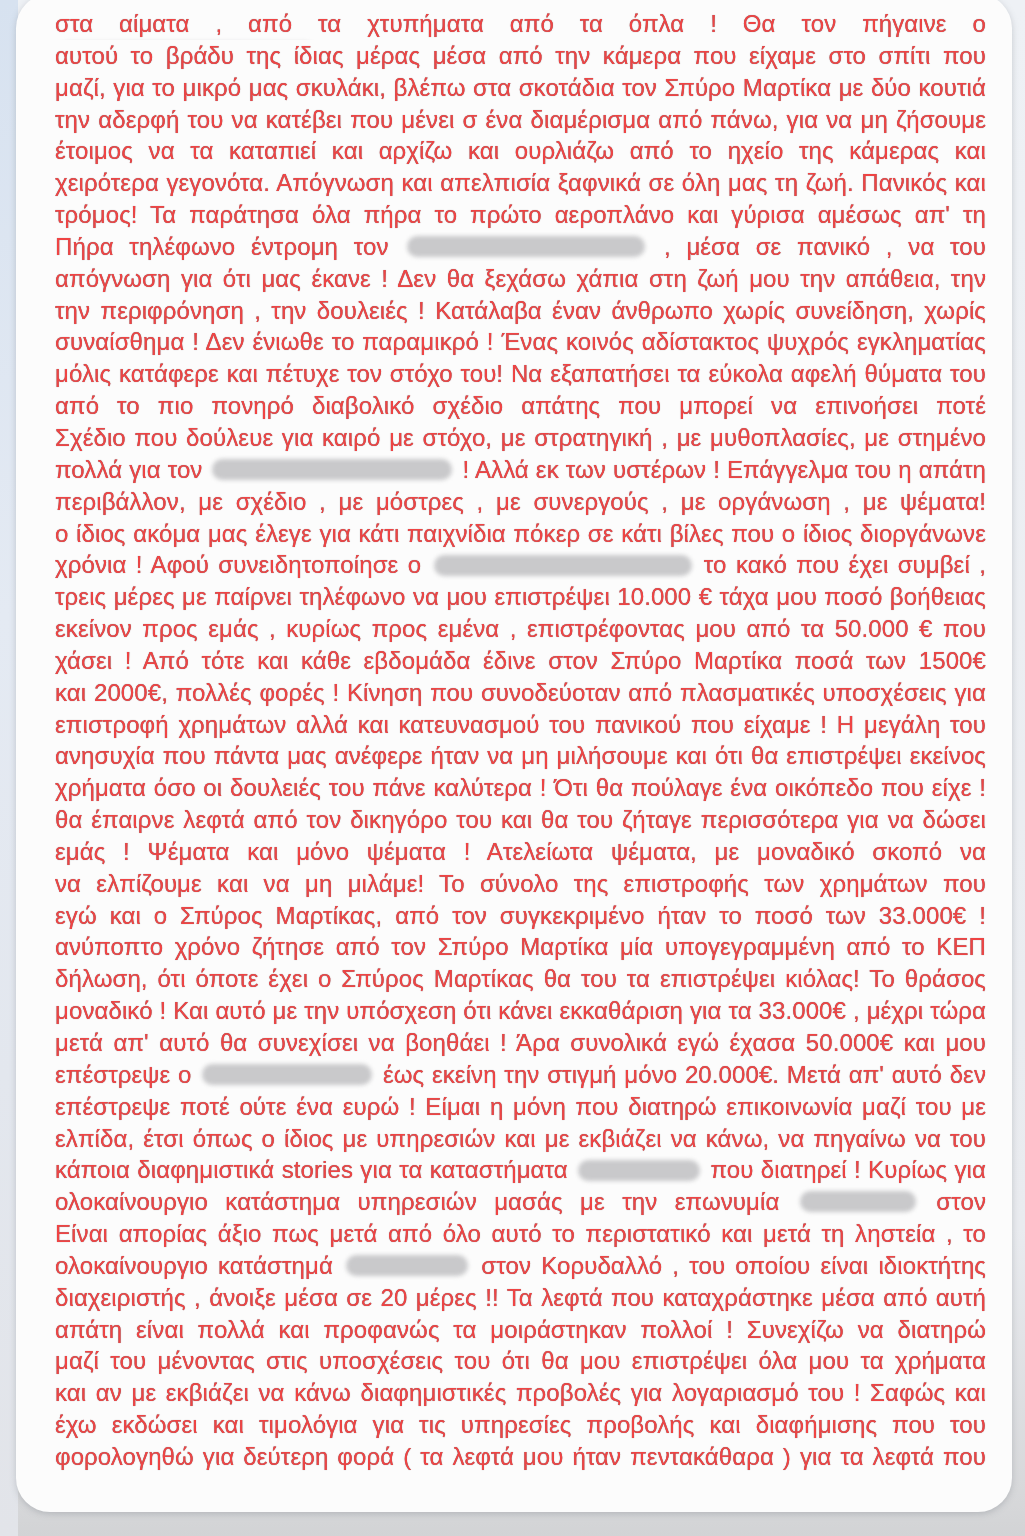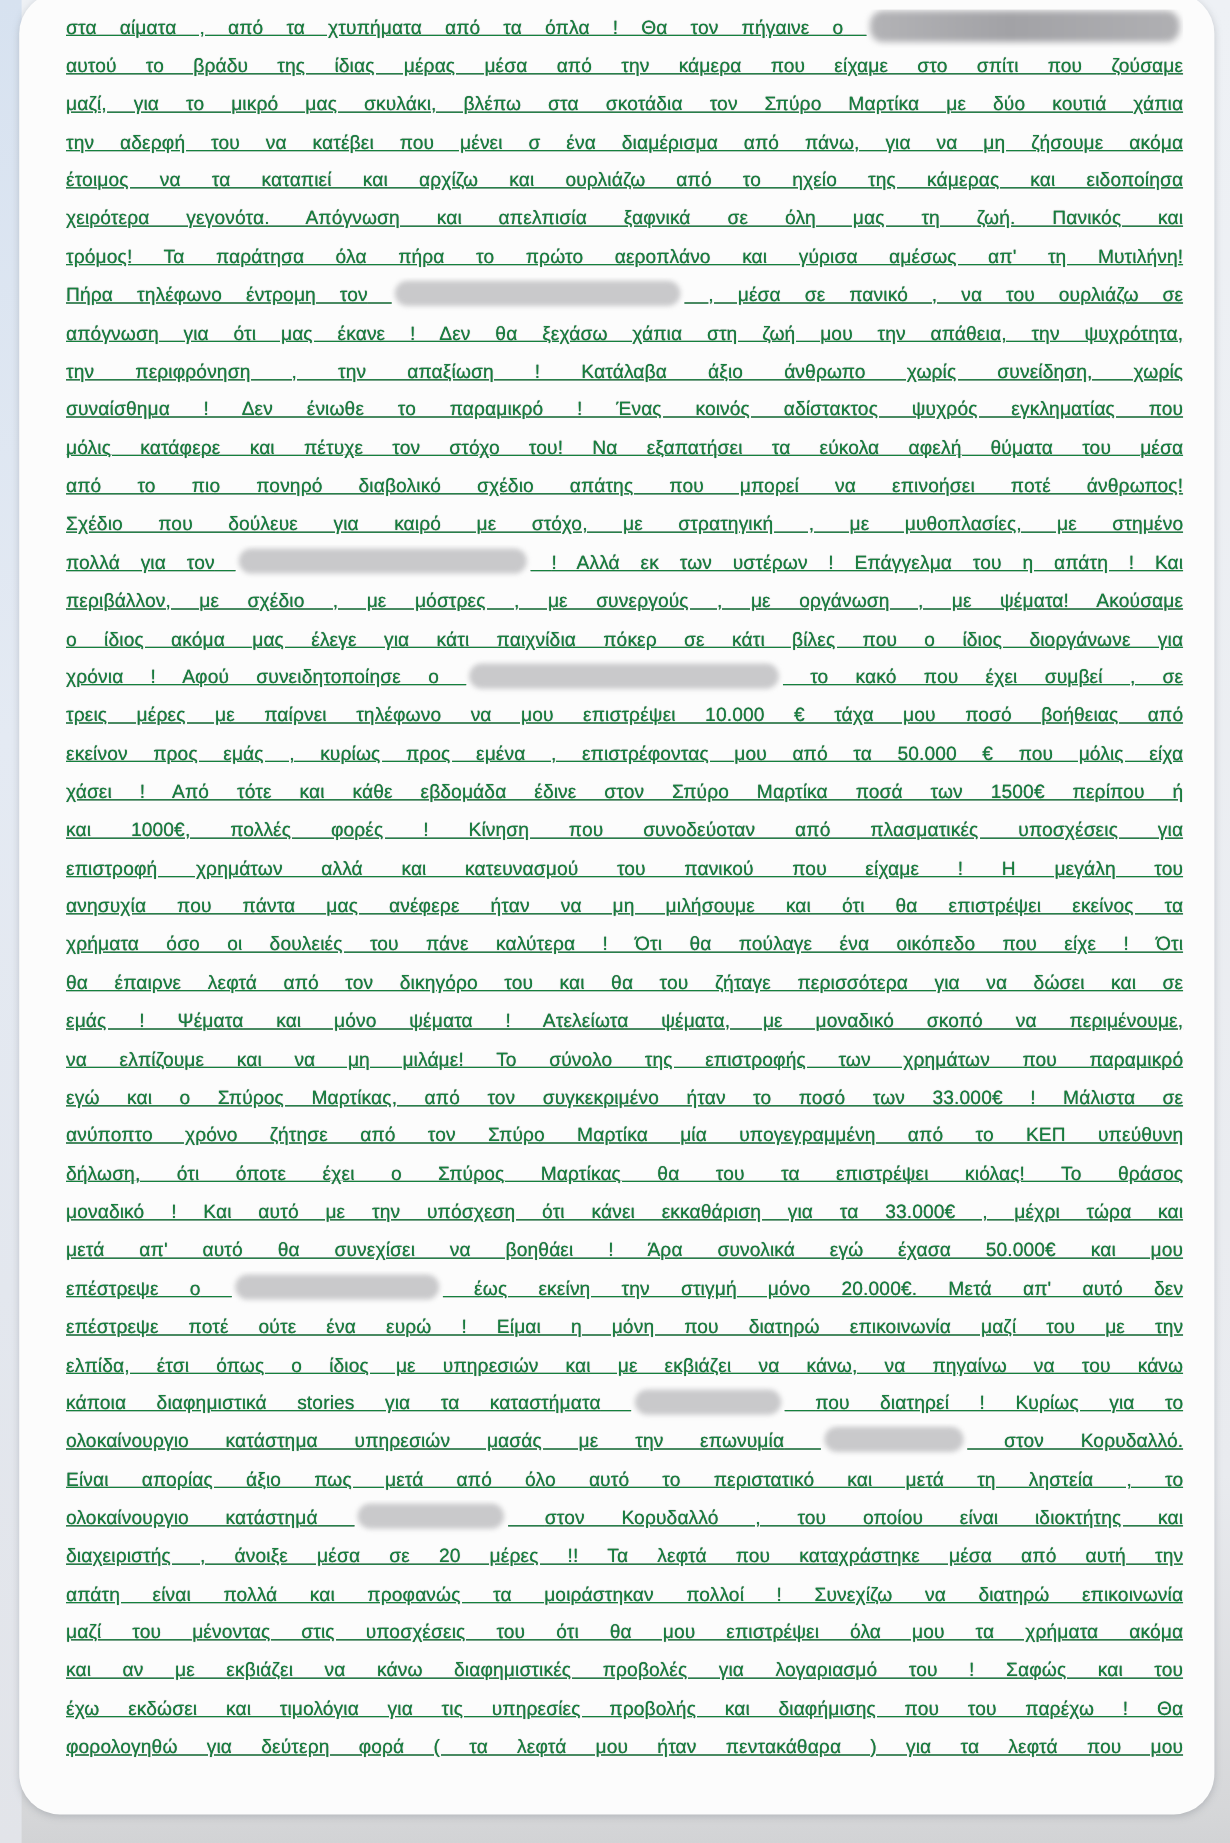--- a/index.html
+++ b/index.html
@@ -27,25 +27,24 @@
     right: 13px;
     bottom: 24px;
     background: #fcfcfc;
     border-radius: 34px;
     box-shadow: 0 2px 6px rgba(120,125,135,0.35);
     padding: 14px 26px 10px 39px;
     box-sizing: border-box;
   }
   .text-block {
     width: 100%;
-    color: #15803d;
-    font-size: 16px;
+    color: #ef4444;
+    font-size: 24px;
     letter-spacing: 0.1px;
     text-shadow: 0 0 0.7px rgba(62,62,68,0.85);
-    text-decoration: underline;
   }
   .line {
     height: 31.85px;
     line-height: 31.85px;
     text-align: justify;
     text-align-last: justify;
     overflow: hidden;
     white-space: normal;
   }
   .redaction {
@@ -72,33 +71,33 @@
   <div class="text-block" id="text-block">
       <div class="line"><span>στα αίματα , από τα χτυπήματα από τα όπλα ! Θα τον πήγαινε ο</span> <span class="redaction dark" style="width: 258px;"></span> </div>
       <div class="line"><span>αυτού το βράδυ της ίδιας μέρας μέσα από την κάμερα που είχαμε στο σπίτι που ζούσαμε</span> </div>
       <div class="line"><span>μαζί, για το μικρό μας σκυλάκι, βλέπω στα σκοτάδια τον Σπύρο Μαρτίκα με δύο κουτιά χάπια</span> </div>
       <div class="line"><span>την αδερφή του να κατέβει που μένει σ ένα διαμέρισμα από πάνω, για να μη ζήσουμε ακόμα</span> </div>
       <div class="line"><span>έτοιμος να τα καταπιεί και αρχίζω και ουρλιάζω από το ηχείο της κάμερας και ειδοποίησα</span> </div>
       <div class="line"><span>χειρότερα γεγονότα. Απόγνωση και απελπισία ξαφνικά σε όλη μας τη ζωή. Πανικός και</span> </div>
       <div class="line"><span>τρόμος! Τα παράτησα όλα πήρα το πρώτο αεροπλάνο και γύρισα αμέσως απ' τη Μυτιλήνη!</span> </div>
       <div class="line"><span>Πήρα τηλέφωνο έντρομη τον</span> <span class="redaction" style="width: 238px;"></span> <span>, μέσα σε πανικό , να του ουρλιάζω σε</span> </div>
       <div class="line"><span>απόγνωση για ότι μας έκανε ! Δεν θα ξεχάσω χάπια στη ζωή μου την απάθεια, την ψυχρότητα,</span> </div>
-      <div class="line"><span>την περιφρόνηση , την απαξίωση ! Κατάλαβα άξιο άνθρωπο χωρίς συνείδηση, χωρίς</span> </div>
+      <div class="line"><span>την περιφρόνηση , την δουλειές ! Κατάλαβα έναν άνθρωπο χωρίς συνείδηση, χωρίς</span> </div>
       <div class="line"><span>συναίσθημα ! Δεν ένιωθε το παραμικρό ! Ένας κοινός αδίστακτος ψυχρός εγκληματίας που</span> </div>
       <div class="line"><span>μόλις κατάφερε και πέτυχε τον στόχο του! Να εξαπατήσει τα εύκολα αφελή θύματα του μέσα</span> </div>
       <div class="line"><span>από το πιο πονηρό διαβολικό σχέδιο απάτης που μπορεί να επινοήσει ποτέ άνθρωπος!</span> </div>
       <div class="line"><span>Σχέδιο που δούλευε για καιρό με στόχο, με στρατηγική , με μυθοπλασίες, με στημένο</span> </div>
       <div class="line"><span>πολλά για τον</span> <span class="redaction" style="width: 240px;"></span> <span>! Αλλά εκ των υστέρων ! Επάγγελμα του η απάτη ! Και</span> </div>
       <div class="line"><span>περιβάλλον, με σχέδιο , με μόστρες , με συνεργούς , με οργάνωση , με ψέματα! Ακούσαμε</span> </div>
       <div class="line"><span>ο ίδιος ακόμα μας έλεγε για κάτι παιχνίδια πόκερ σε κάτι βίλες που ο ίδιος διοργάνωνε για</span> </div>
       <div class="line"><span>χρόνια ! Αφού συνειδητοποίησε ο</span> <span class="redaction" style="width: 258px;"></span> <span>το κακό που έχει συμβεί , σε</span> </div>
       <div class="line"><span>τρεις μέρες με παίρνει τηλέφωνο να μου επιστρέψει 10.000 € τάχα μου ποσό βοήθειας από</span> </div>
       <div class="line"><span>εκείνον προς εμάς , κυρίως προς εμένα , επιστρέφοντας μου από τα 50.000 € που μόλις είχα</span> </div>
       <div class="line"><span>χάσει ! Από τότε και κάθε εβδομάδα έδινε στον Σπύρο Μαρτίκα ποσά των 1500€ περίπου ή</span> </div>
-      <div class="line"><span>και 1000€, πολλές φορές ! Κίνηση που συνοδεύοταν από πλασματικές υποσχέσεις για</span> </div>
+      <div class="line"><span>και 2000€, πολλές φορές ! Κίνηση που συνοδεύοταν από πλασματικές υποσχέσεις για</span> </div>
       <div class="line"><span>επιστροφή χρημάτων αλλά και κατευνασμού του πανικού που είχαμε ! Η μεγάλη του</span> </div>
       <div class="line"><span>ανησυχία που πάντα μας ανέφερε ήταν να μη μιλήσουμε και ότι θα επιστρέψει εκείνος τα</span> </div>
       <div class="line"><span>χρήματα όσο οι δουλειές του πάνε καλύτερα ! Ότι θα πούλαγε ένα οικόπεδο που είχε ! Ότι</span> </div>
       <div class="line"><span>θα έπαιρνε λεφτά από τον δικηγόρο του και θα του ζήταγε περισσότερα για να δώσει και σε</span> </div>
       <div class="line"><span>εμάς ! Ψέματα και μόνο ψέματα ! Ατελείωτα ψέματα, με μοναδικό σκοπό να περιμένουμε,</span> </div>
       <div class="line"><span>να ελπίζουμε και να μη μιλάμε! Το σύνολο της επιστροφής των χρημάτων που παραμικρό</span> </div>
       <div class="line"><span>εγώ και ο Σπύρος Μαρτίκας, από τον συγκεκριμένο ήταν το ποσό των 33.000€ ! Μάλιστα σε</span> </div>
       <div class="line"><span>ανύποπτο χρόνο ζήτησε από τον Σπύρο Μαρτίκα μία υπογεγραμμένη από το ΚΕΠ υπεύθυνη</span> </div>
       <div class="line"><span>δήλωση, ότι όποτε έχει ο Σπύρος Μαρτίκας θα του τα επιστρέψει κιόλας! Το θράσος</span> </div>
       <div class="line"><span>μοναδικό ! Και αυτό με την υπόσχεση ότι κάνει εκκαθάριση για τα 33.000€ , μέχρι τώρα και</span> </div>

